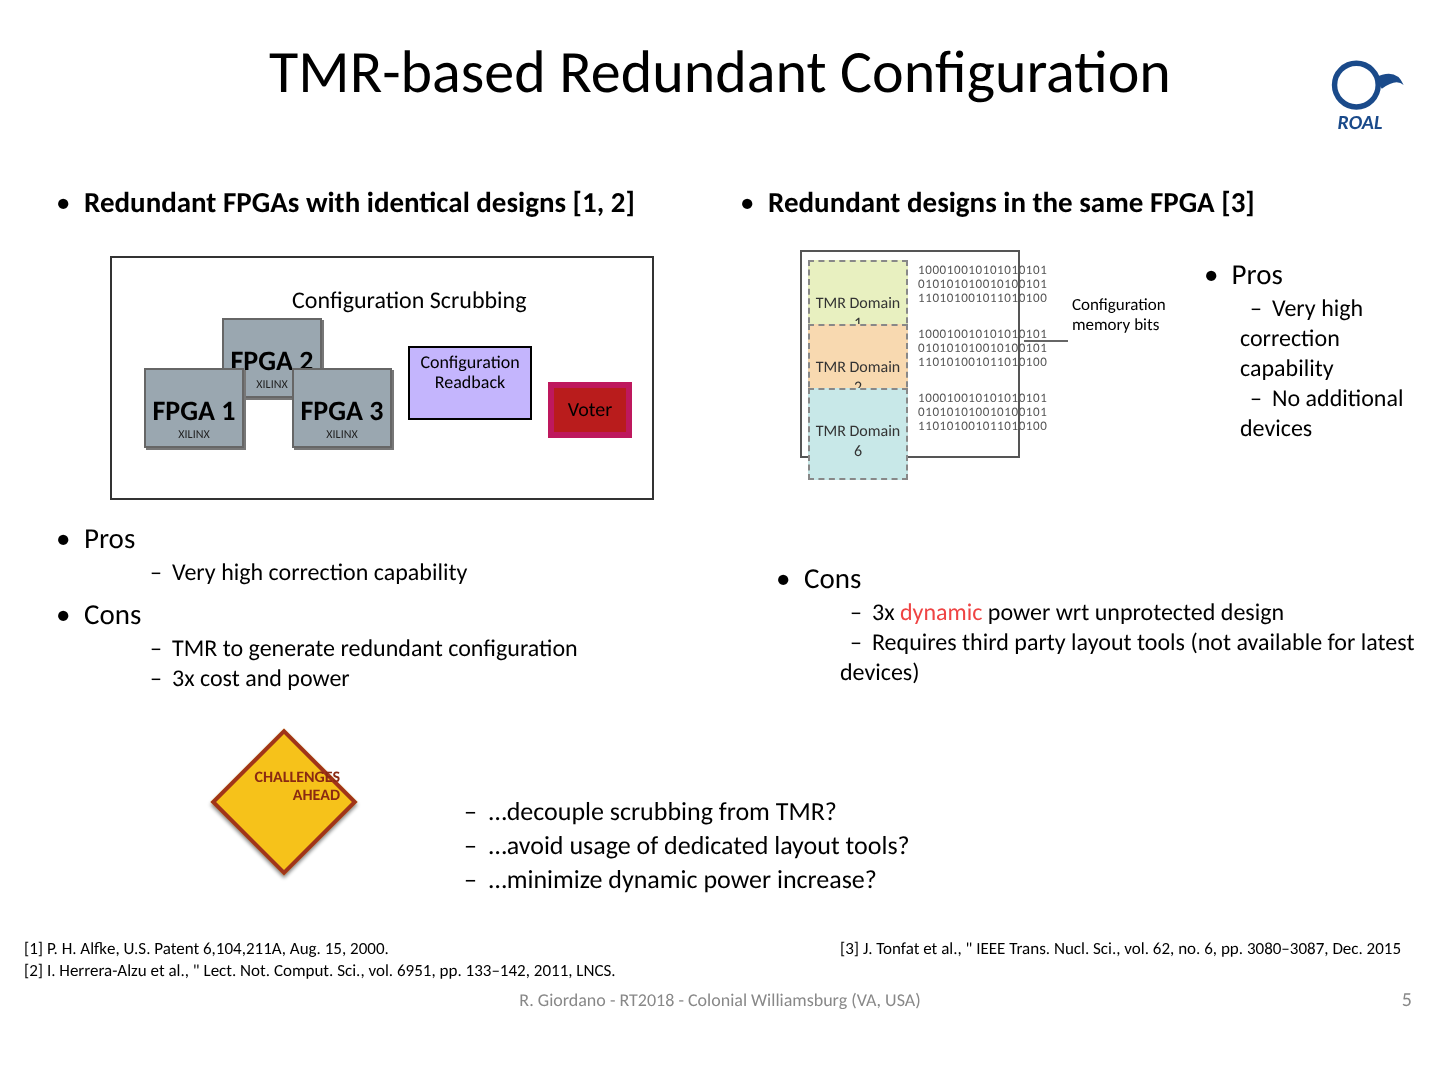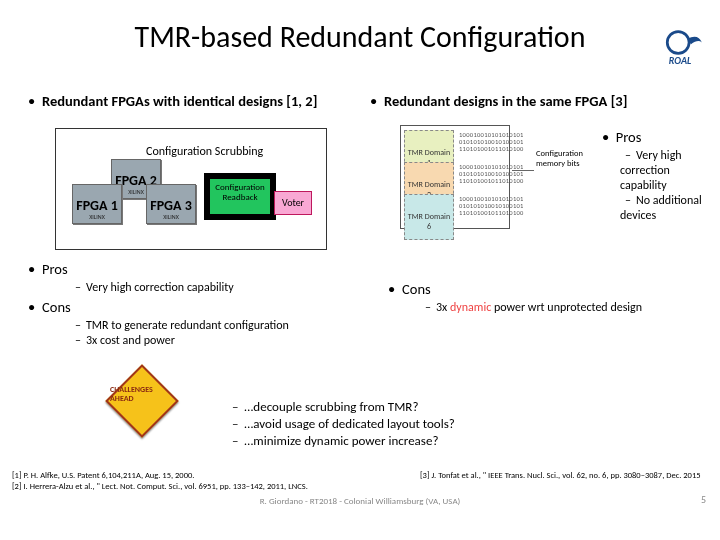--- a/index.html
+++ b/index.html
@@ -11,43 +11,43 @@
   .b2{position:absolute;left:370px;top:92px;font-size:14.5px}
   .bullet-dot{display:inline-block;width:14px}
   .diagram-left{position:absolute;left:55px;top:128px;width:270px;height:120px;border:1px solid #333;background:#fff}
   .cfg-scrub{position:absolute;left:90px;top:15px;font-size:12px}
   .fpga{position:absolute;width:48px;height:38px;background:#9aa7b0;border:1px solid #666;font-size:8px;text-align:center;box-shadow:1px 1px 0 #777}
   .fpga .lbl{position:absolute;top:12px;left:0;right:0;font-weight:bold;font-size:14px}
   .fpga .xil{position:absolute;bottom:2px;left:0;right:0;font-size:6px;color:#222}
   .fpga1{left:16px;top:55px}
   .fpga2{left:55px;top:30px}
   .fpga3{left:90px;top:55px}
-  .readback{position:absolute;left:148px;top:44px;width:60px;height:32px;border:6px solid #000000;background:#22c55e;font-size:9px;text-align:center;padding-top:3px;line-height:10px}
-  .voter{position:absolute;left:218px;top:62px;width:36px;height:22px;border:1px solid #be185d;background:#f9a8d4;font-size:10px;text-align:center;line-height:22px}
+  .readback{position:absolute;left:148px;top:44px;width:60px;height:32px;border:1px solid #000000;background:#c4b5fd;font-size:9px;text-align:center;padding-top:3px;line-height:10px}
+  .voter{position:absolute;left:218px;top:62px;width:36px;height:22px;border:3px solid #be185d;background:#b91c1c;font-size:10px;text-align:center;line-height:22px}
   .diagram-right{position:absolute;left:400px;top:125px;width:190px;height:110px}
   .tmr-box{position:absolute;left:0;top:0;width:108px;height:102px;border:1px solid #555}
   .domain{position:absolute;left:3px;width:48px;height:28px;border:1px dashed #888;font-size:8px;text-align:center;line-height:10px;padding-top:16px;color:#333}
   .d1{top:4px;background:#e8f0c0}
   .d2{top:36px;background:#f8d9b0}
   .d3{top:68px;background:#c8e8e8}
   .bits{position:absolute;left:58px;width:46px;font-size:6.5px;letter-spacing:.3px;color:#555;line-height:7px}
   .bits1{top:6px}.bits2{top:38px}.bits3{top:70px}
   .cfgmem{position:absolute;right:0;top:23px;width:54px;font-size:8.5px;line-height:10px;text-align:left}
   .cfgmem-line{position:absolute;right:56px;top:45px;width:22px;border-top:1px solid #666}
   .pros-right{position:absolute;left:602px;top:128px;font-size:14.5px}
   .pros-right-sub{position:absolute;left:620px;top:148px;font-size:12px;line-height:15px;width:95px}
   .left-pros{position:absolute;left:28px;top:260px;font-size:14.5px}
   .left-pros-sub{position:absolute;left:70px;top:280px;font-size:12px}
   .left-cons{position:absolute;left:28px;top:298px;font-size:14.5px}
   .left-cons-sub{position:absolute;left:70px;top:318px;font-size:12px;line-height:15px}
   .right-cons{position:absolute;left:388px;top:280px;font-size:14.5px}
   .right-cons-sub{position:absolute;left:420px;top:300px;font-size:12px;line-height:15px;width:300px}
   .challenges{position:absolute;left:112px;top:371px;width:60px;height:48px}
   .sign{width:48px;height:48px;background:#f6c21a;border:2px solid #a0341a;transform:rotate(45deg);margin:4px auto;box-shadow:1px 1px 2px #888}
-  .sign-text{position:absolute;top:14px;left:-2px;width:60px;text-align:left;font-size:8px;font-weight:bold;color:#8a2a12;line-height:9px}
+  .sign-text{position:absolute;top:14px;left:-2px;width:60px;text-align:right;font-size:8px;font-weight:bold;color:#8a2a12;line-height:9px}
   .howto{position:absolute;left:200px;top:362px;font-size:15.5px}
   .howto-sub{position:absolute;left:232px;top:398px;font-size:13px;line-height:17px}
   .refs-left{position:absolute;left:12px;top:470px;font-size:8.5px;line-height:11px;width:380px}
   .refs-right{position:absolute;left:420px;top:470px;font-size:8.5px;line-height:11px;width:290px}
   .footer{position:absolute;bottom:6px;left:0;right:0;text-align:center;font-size:9px;color:#888}
   .pagenum{position:absolute;bottom:6px;right:14px;font-size:10px;color:#888}
   .dyn{color:#ef4444}
   .dash{display:inline-block;width:16px;text-align:center}
 </style>
 </head>
@@ -114,20 +114,21 @@
   <div class="left-pros-sub"><span class="dash">–</span><span>Very high correction capability</span></div>
   <div class="left-cons"><span class="bullet-dot">•</span><span>Cons</span></div>
   <div class="left-cons-sub">
     <div><span class="dash">–</span><span>TMR to generate redundant configuration</span></div>
     <div><span class="dash">–</span><span>3x cost and power</span></div>
   </div>
 
   <div class="right-cons"><span class="bullet-dot">•</span><span>Cons</span></div>
   <div class="right-cons-sub">
     <div><span class="dash">–</span>3x <span class="dyn">dynamic</span> power wrt unprotected design</div>
+    <div><span class="dash">–</span><span>Requires third party layout tools (not available for latest devices)</span></div>
   </div>
 
   <div class="challenges">
     <div class="sign"></div>
     <div class="sign-text">CHALLENGES AHEAD</div>
   </div>
 
   <div class="howto-sub">
     <div>–&nbsp;&nbsp;<span>…decouple scrubbing from TMR?</span></div>
     <div>–&nbsp;&nbsp;<span>…avoid usage of dedicated layout tools?</span></div>

